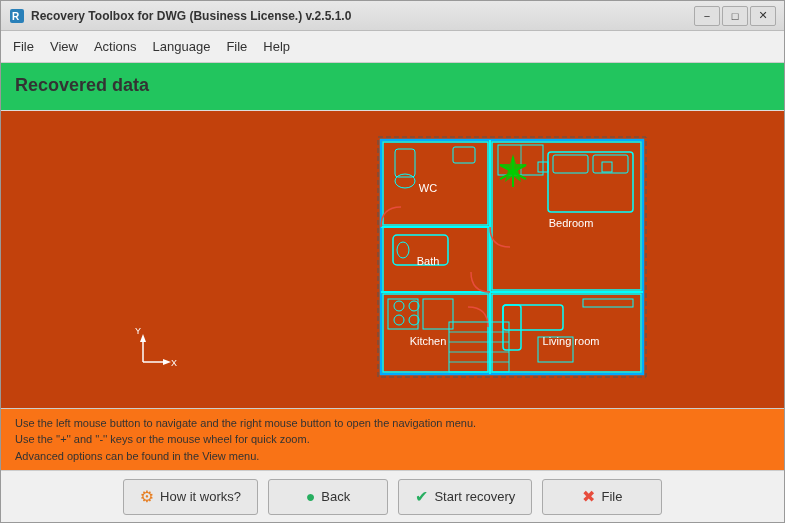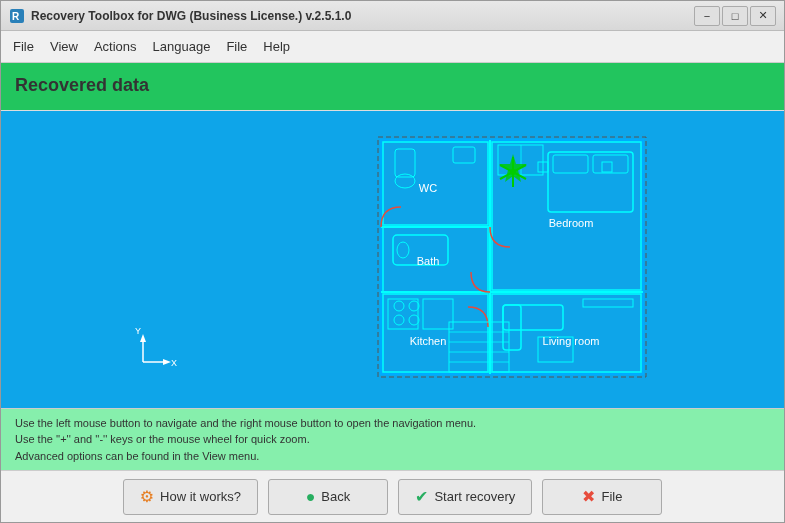--- a/index.html
+++ b/index.html
@@ -84,29 +84,29 @@
       font-weight: bold;
       color: #333;
       margin-bottom: 4px;
     }
     .header-desc {
       font-size: 12px;
       color: #555;
     }
     .canvas-area {
       flex: 1;
-      background: #0ea5e9;
+      background: #c2410c;
       position: relative;
       overflow: hidden;
       display: flex;
       align-items: center;
       justify-content: center;
     }
     .status-bar {
-      background: #86efac;
+      background: #f97316;
       padding: 6px 14px;
       border-top: 1px solid #ccc;
       flex-shrink: 0;
     }
     .status-line {
       font-size: 11px;
       color: #333;
       line-height: 1.5;
     }
     .bottom-bar {

